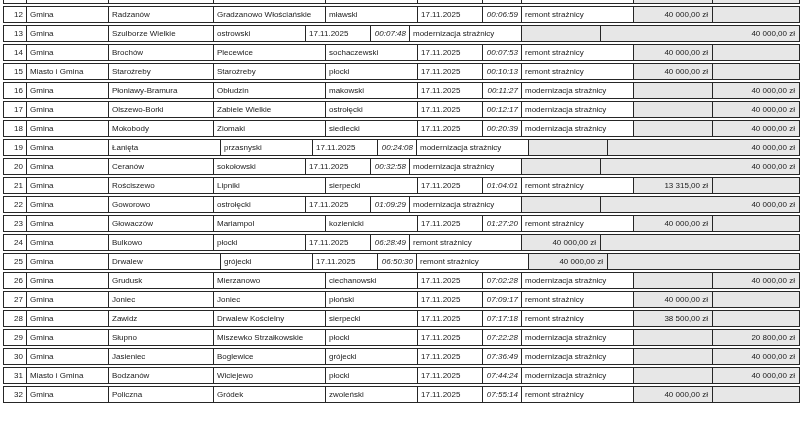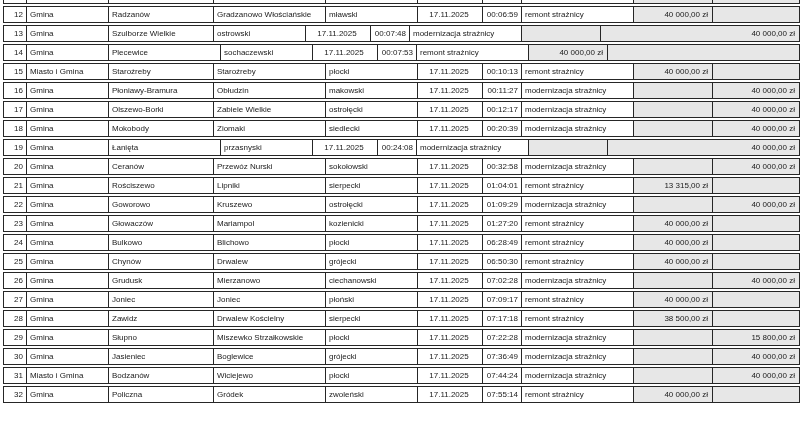--- a/index.html
+++ b/index.html
@@ -39,22 +39,22 @@
     overflow: hidden;
     line-height: 11px;
     height: 100%;
   }
   .cell:last-child { border-right: none; }
   .c-no    { width: 23px;  text-align: right; padding-right: 3px; }
   .c-type  { width: 82px; }
   .c-muni  { width: 105px; }
   .c-loc   { width: 112px; }
   .c-pow   { width: 92px; }
-  .c-date  { width: 65px;  text-align: center; padding-right: 5px; }
-  .c-time  { width: 39px;  text-align: right; padding-right: 3px; }
+  .c-date  { width: 65px;  text-align: left; padding-right: 5px; }
+  .c-time  { width: 39px;  text-align: right; padding-right: 3px; font-style: italic; }
   .c-task  { width: 112px; }
   .c-am1   { width: 79px;  text-align: right; padding-right: 4px; background: #e7e7e7; }
   .c-am2   { flex: 1;      text-align: right; padding-right: 4px; background: #e7e7e7; }
 </style>
 </head>
 <body>
 
 <div class="doc-table">
 
   <div class="t-row partial">
@@ -92,20 +92,21 @@
     <div class="cell c-date">17.11.2025</div>
     <div class="cell c-time">00:07:48</div>
     <div class="cell c-task">modernizacja strażnicy</div>
     <div class="cell c-am1"></div>
     <div class="cell c-am2">40 000,00 zł</div>
   </div>
 
   <div class="t-row">
     <div class="cell c-no">14</div>
     <div class="cell c-type">Gmina</div>
+    <div class="cell c-muni">Brochów</div>
     <div class="cell c-loc">Plecewice</div>
     <div class="cell c-pow">sochaczewski</div>
     <div class="cell c-date">17.11.2025</div>
     <div class="cell c-time">00:07:53</div>
     <div class="cell c-task">remont strażnicy</div>
     <div class="cell c-am1">40 000,00 zł</div>
     <div class="cell c-am2"></div>
   </div>
 
   <div class="t-row">
@@ -169,21 +170,20 @@
     <div class="cell c-time">00:24:08</div>
     <div class="cell c-task">modernizacja strażnicy</div>
     <div class="cell c-am1"></div>
     <div class="cell c-am2">40 000,00 zł</div>
   </div>
 
   <div class="t-row">
     <div class="cell c-no">20</div>
     <div class="cell c-type">Gmina</div>
     <div class="cell c-muni">Ceranów</div>
-    <div class="cell c-loc">Przewóz Nurski</div>
     <div class="cell c-pow">sokołowski</div>
     <div class="cell c-date">17.11.2025</div>
     <div class="cell c-time">00:32:58</div>
     <div class="cell c-task">modernizacja strażnicy</div>
     <div class="cell c-am1"></div>
     <div class="cell c-am2">40 000,00 zł</div>
   </div>
 
   <div class="t-row">
     <div class="cell c-no">21</div>
@@ -195,21 +195,20 @@
     <div class="cell c-time">01:04:01</div>
     <div class="cell c-task">remont strażnicy</div>
     <div class="cell c-am1">13 315,00 zł</div>
     <div class="cell c-am2"></div>
   </div>
 
   <div class="t-row">
     <div class="cell c-no">22</div>
     <div class="cell c-type">Gmina</div>
     <div class="cell c-muni">Goworowo</div>
-    <div class="cell c-loc">Kruszewo</div>
     <div class="cell c-pow">ostrołęcki</div>
     <div class="cell c-date">17.11.2025</div>
     <div class="cell c-time">01:09:29</div>
     <div class="cell c-task">modernizacja strażnicy</div>
     <div class="cell c-am1"></div>
     <div class="cell c-am2">40 000,00 zł</div>
   </div>
 
   <div class="t-row">
     <div class="cell c-no">23</div>
@@ -221,33 +220,31 @@
     <div class="cell c-time">01:27:20</div>
     <div class="cell c-task">remont strażnicy</div>
     <div class="cell c-am1">40 000,00 zł</div>
     <div class="cell c-am2"></div>
   </div>
 
   <div class="t-row">
     <div class="cell c-no">24</div>
     <div class="cell c-type">Gmina</div>
     <div class="cell c-muni">Bulkowo</div>
-    <div class="cell c-loc">Blichowo</div>
     <div class="cell c-pow">płocki</div>
     <div class="cell c-date">17.11.2025</div>
     <div class="cell c-time">06:28:49</div>
     <div class="cell c-task">remont strażnicy</div>
     <div class="cell c-am1">40 000,00 zł</div>
     <div class="cell c-am2"></div>
   </div>
 
   <div class="t-row">
     <div class="cell c-no">25</div>
     <div class="cell c-type">Gmina</div>
-    <div class="cell c-muni">Chynów</div>
     <div class="cell c-loc">Drwalew</div>
     <div class="cell c-pow">grójecki</div>
     <div class="cell c-date">17.11.2025</div>
     <div class="cell c-time">06:50:30</div>
     <div class="cell c-task">remont strażnicy</div>
     <div class="cell c-am1">40 000,00 zł</div>
     <div class="cell c-am2"></div>
   </div>
 
   <div class="t-row">
@@ -292,21 +289,21 @@
   <div class="t-row">
     <div class="cell c-no">29</div>
     <div class="cell c-type">Gmina</div>
     <div class="cell c-muni">Słupno</div>
     <div class="cell c-loc">Miszewko Strzałkowskie</div>
     <div class="cell c-pow">płocki</div>
     <div class="cell c-date">17.11.2025</div>
     <div class="cell c-time">07:22:28</div>
     <div class="cell c-task">modernizacja strażnicy</div>
     <div class="cell c-am1"></div>
-    <div class="cell c-am2">15 800,00 zł</div>
+    <div class="cell c-am2">20 800,00 zł</div>
   </div>
 
   <div class="t-row">
     <div class="cell c-no">30</div>
     <div class="cell c-type">Gmina</div>
     <div class="cell c-muni">Jasieniec</div>
     <div class="cell c-loc">Boglewice</div>
     <div class="cell c-pow">grójecki</div>
     <div class="cell c-date">17.11.2025</div>
     <div class="cell c-time">07:36:49</div>

